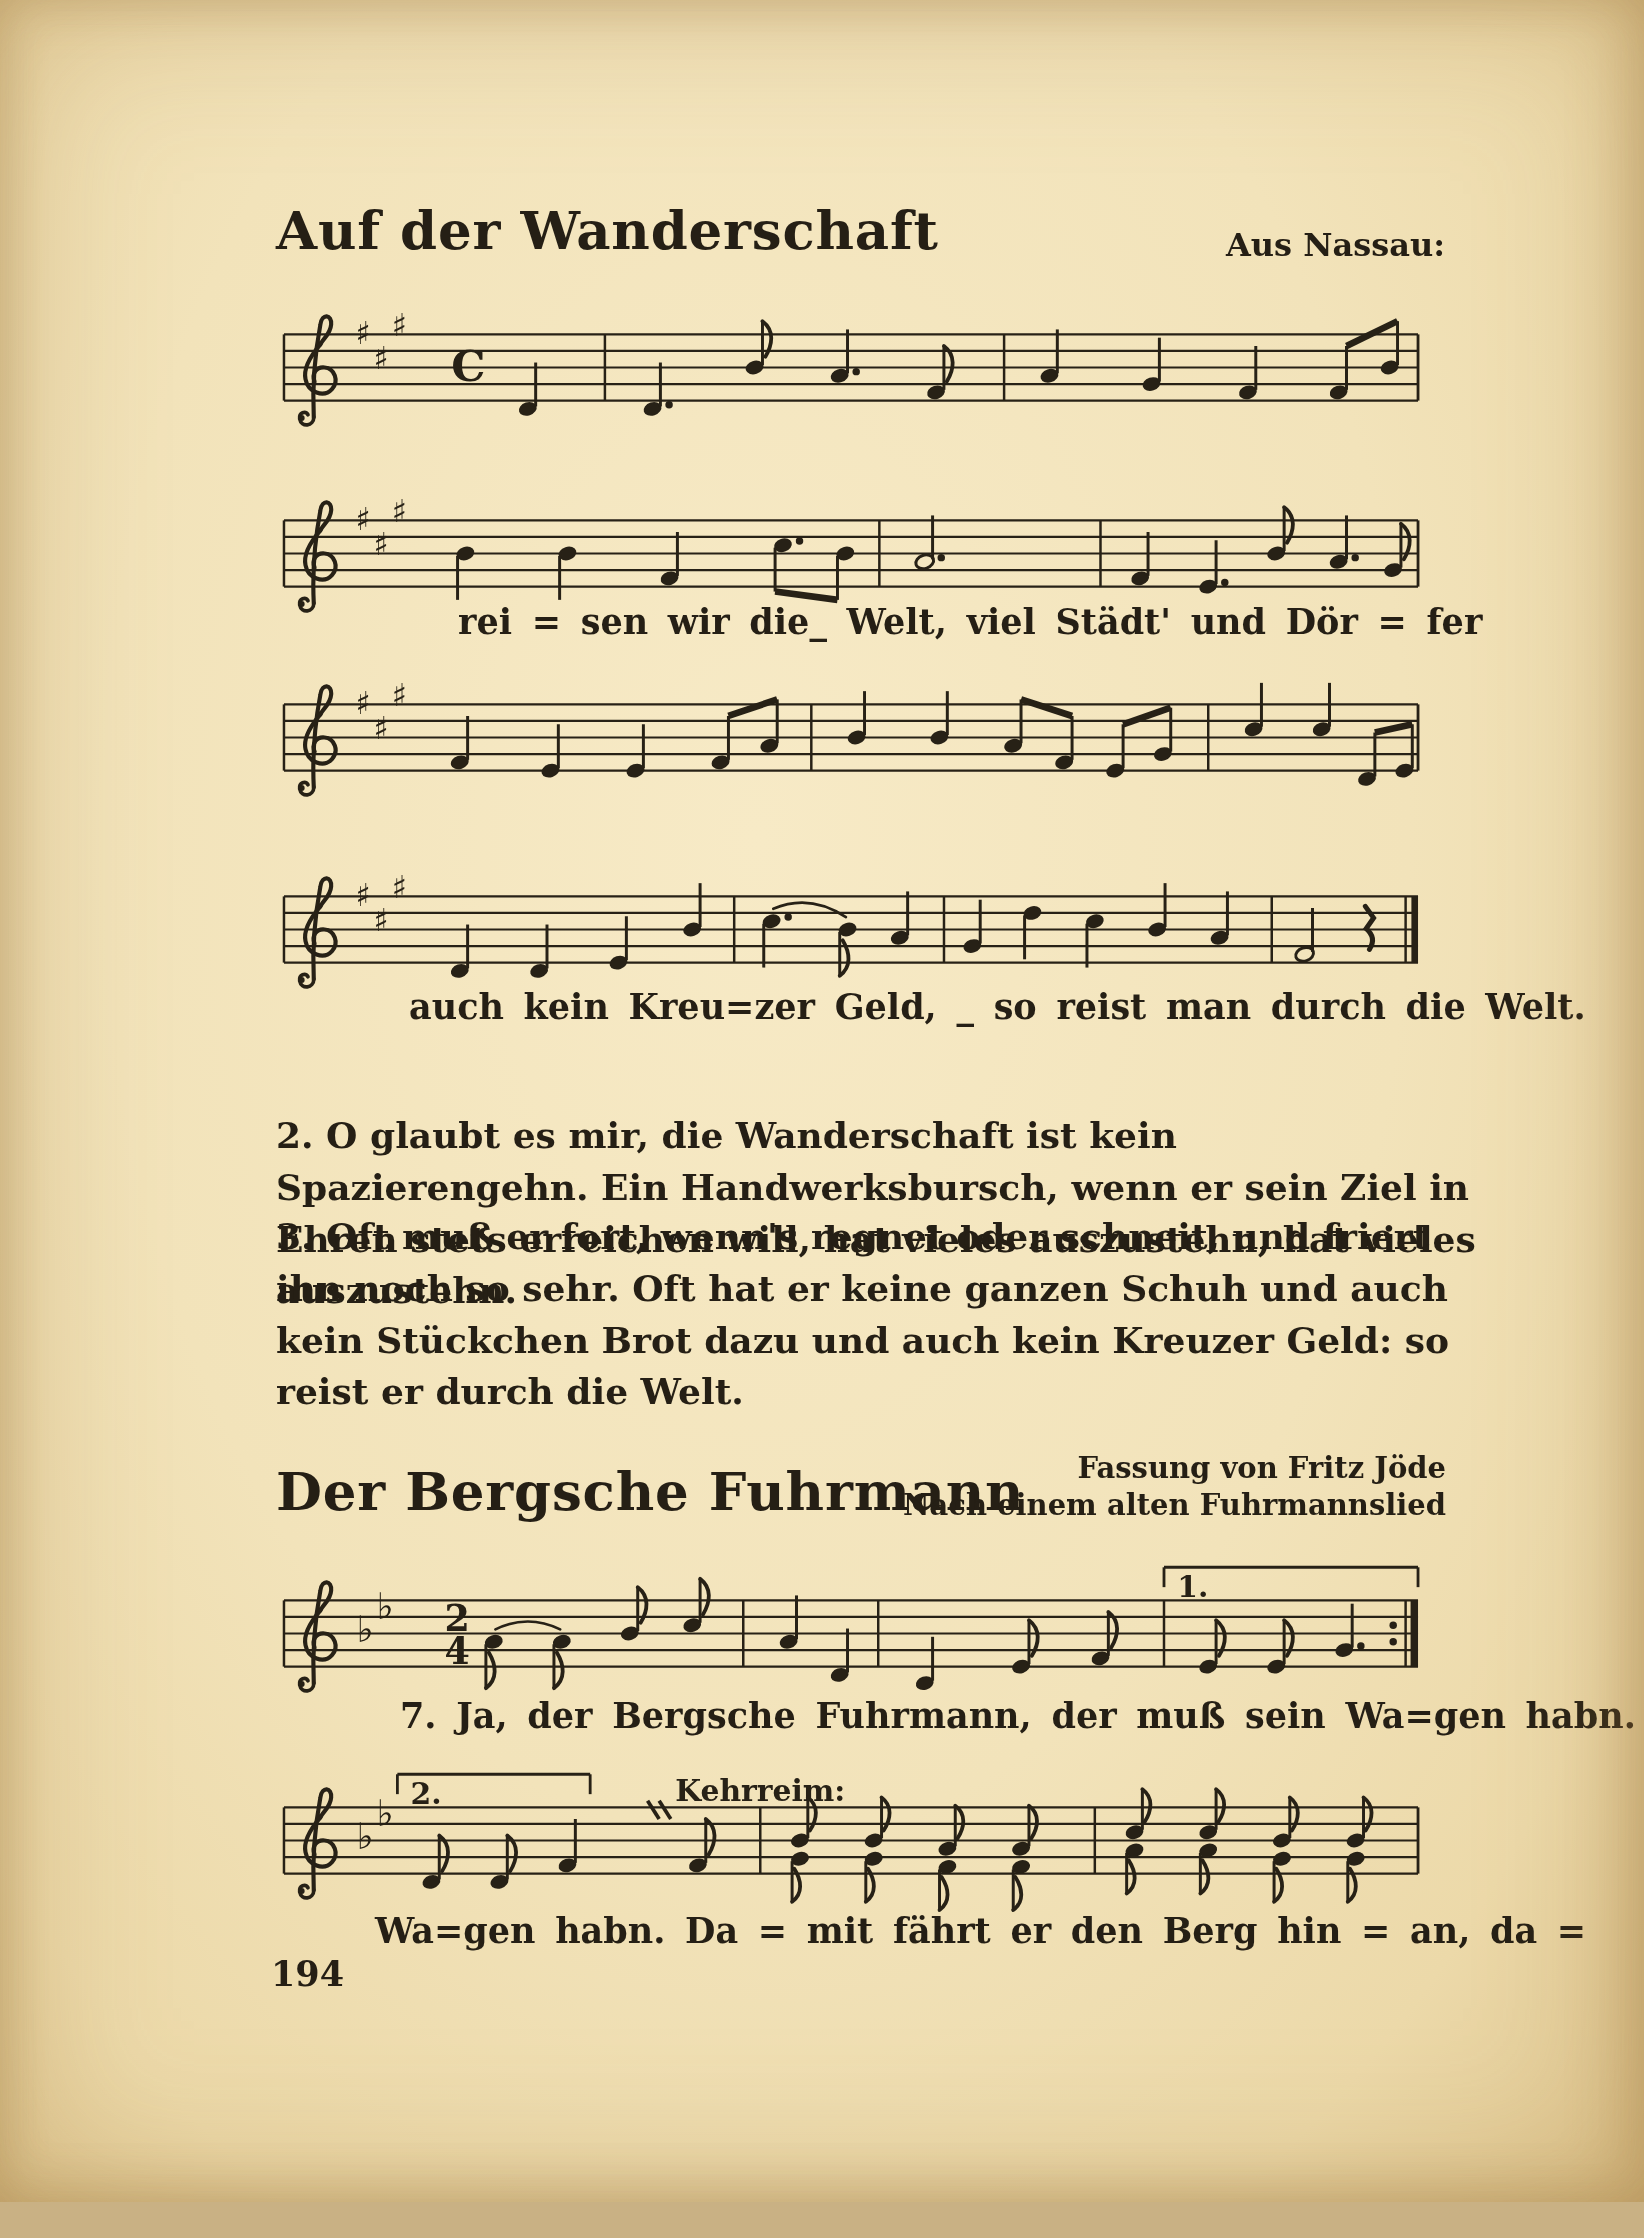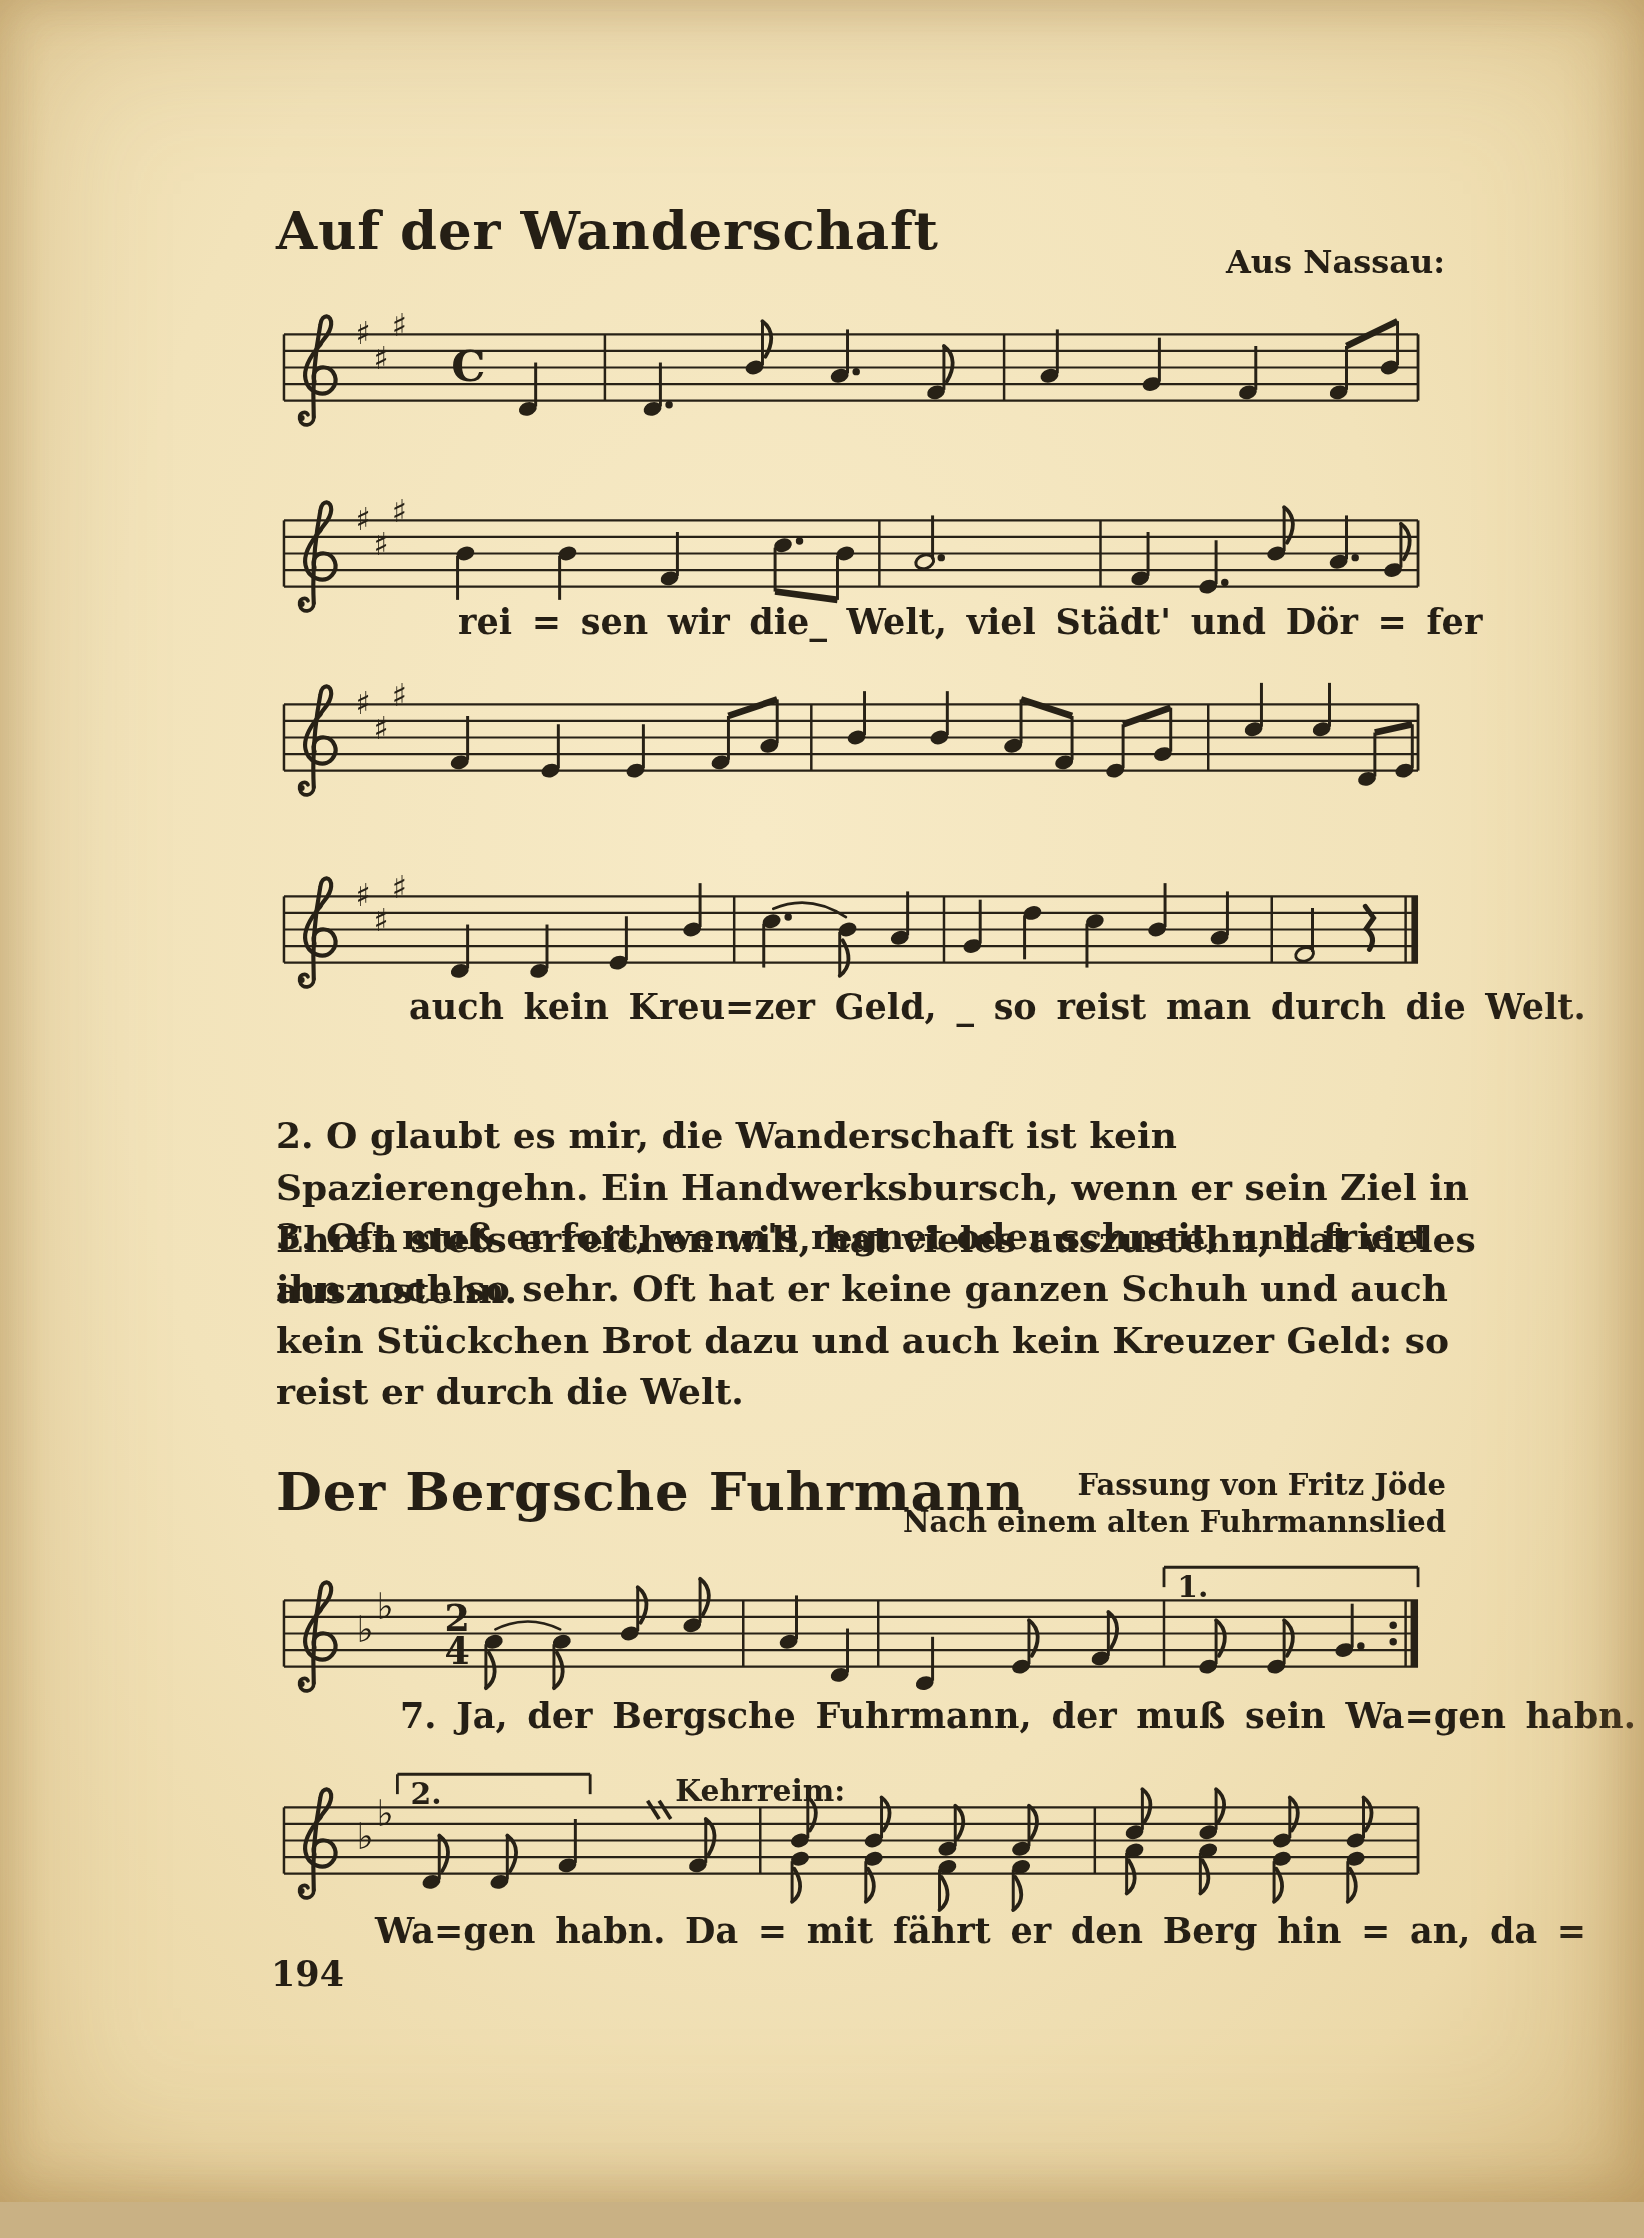--- a/index.html
+++ b/index.html
@@ -11,21 +11,21 @@
   .page::after{
     content:"";position:absolute;inset:0;pointer-events:none;
     box-shadow:inset 0 0 141px 25px rgba(171,131,70,.30),
                inset -21.6px 0 58px rgba(150,110,55,.22),
                inset 11.6px 0 42px rgba(150,110,55,.14),
                inset 0 -13.3px 50px rgba(150,110,55,.14);
   }
   .t-title{position:absolute;font-weight:700;letter-spacing:0.8px;white-space:nowrap;}
   #title1{left:276px;top:199px;font-size:53px;}
   #title2{left:276px;top:1460px;font-size:53px;}
-  .t-attr{position:absolute;font-weight:700;white-space:nowrap;margin-top:17px;}
+  .t-attr{position:absolute;font-weight:700;white-space:nowrap;}
   #attr1{right:199px;top:226px;font-size:32px;}
   #attr2{right:198px;top:1450px;font-size:29px;text-align:right;line-height:1.28;font-weight:700;}
   .staff-box{position:absolute;left:274px;width:1154px;height:149px;}
   .lyrics{position:absolute;font-size:35px;font-weight:700;white-space:nowrap;word-spacing:7.5px;}
   #lyr-0{left:419px;top:407px;}
   #lyr-1{left:458px;top:601px;}
   #lyr-2{left:422px;top:794px;}
   #lyr-3{left:409px;top:986px;}
   #lyr-4{left:400px;top:1695px;}
   #lyr-5{left:375px;top:1910px;}

